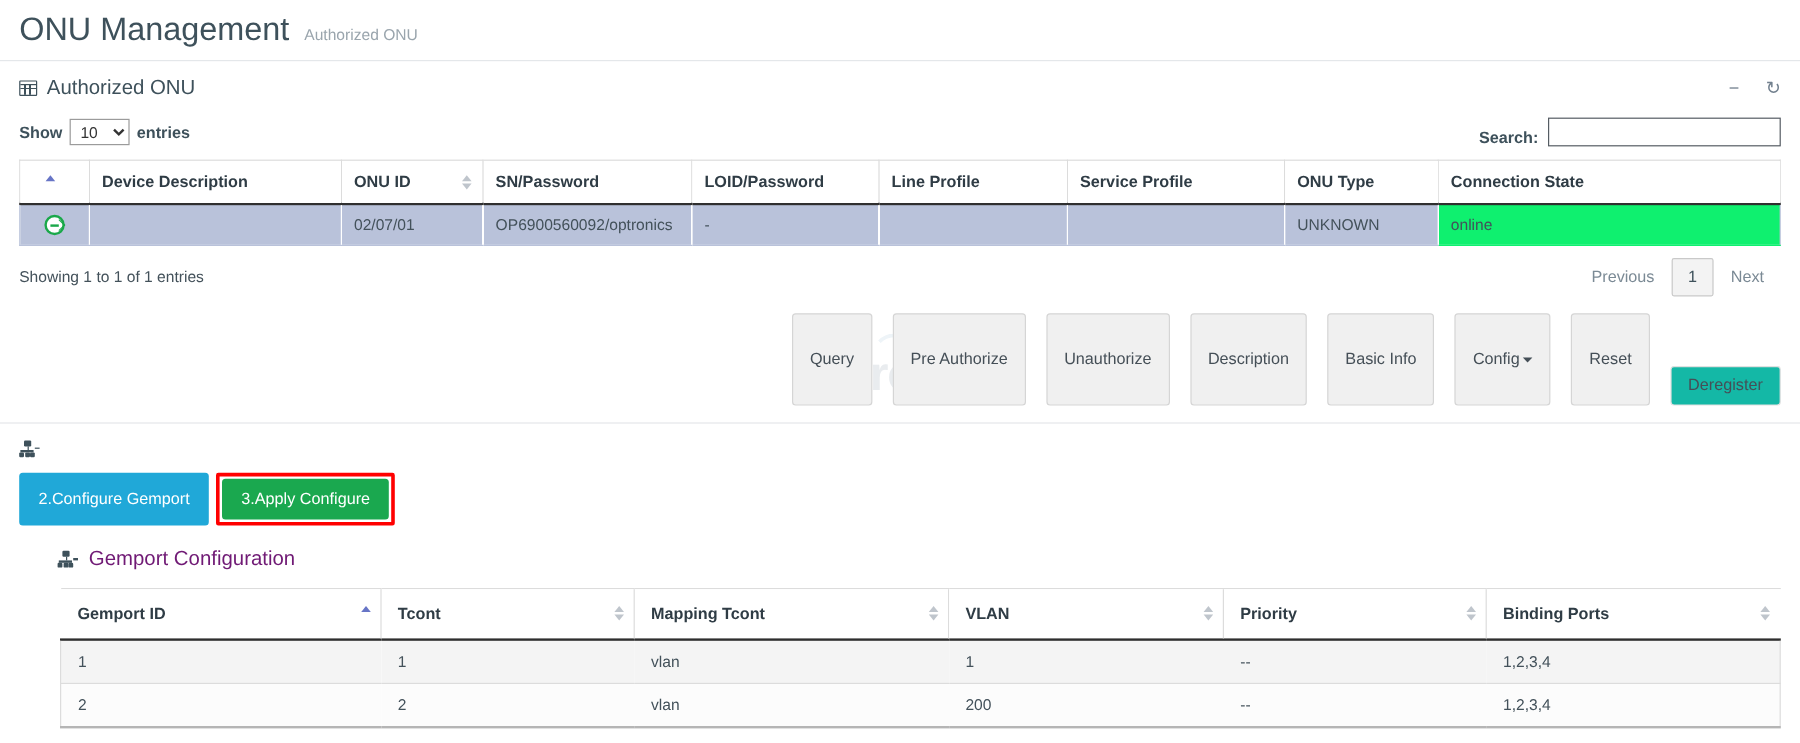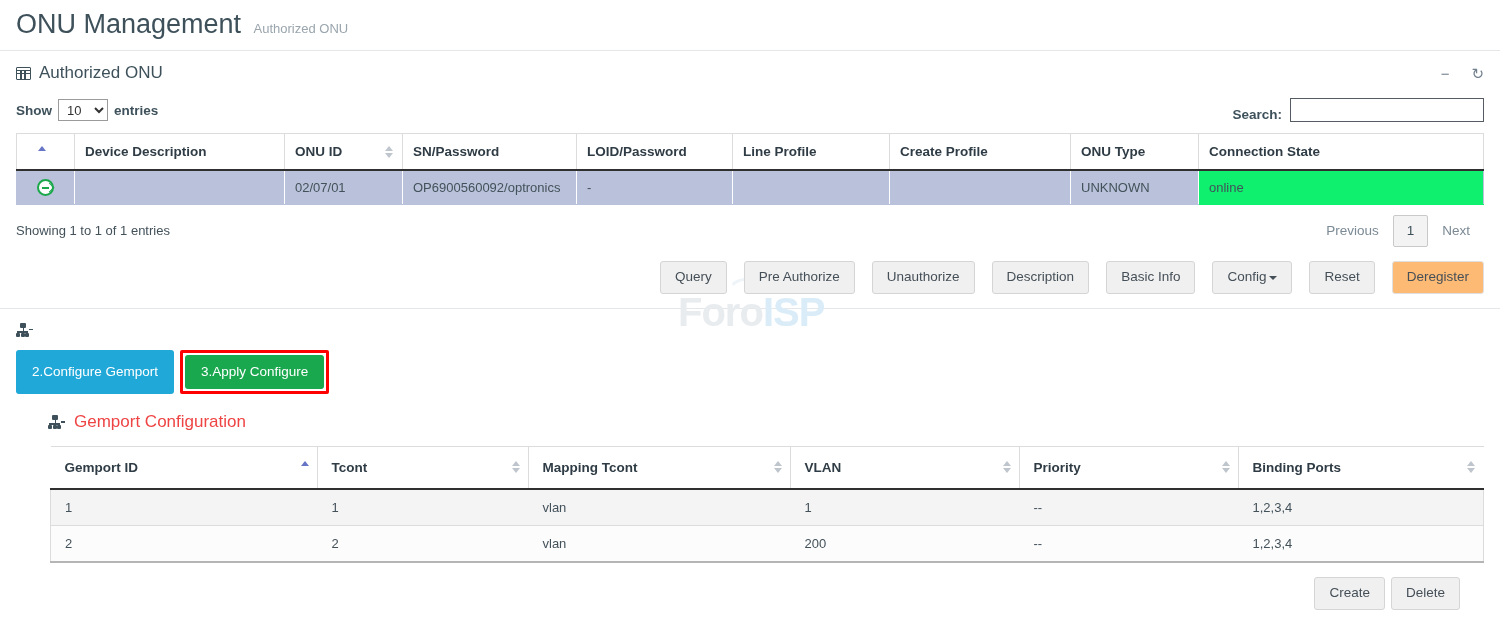--- a/index.html
+++ b/index.html
@@ -325,21 +325,21 @@
     font-size: 13.5px;
     color: #454f57;
     background: #f0f0f0;
     border: 1px solid #d5d5d5;
     border-radius: 3px;
     padding: 7px 14px;
     cursor: pointer;
     line-height: 1.25;
     white-space: nowrap;
   }
-  .btn.light { background: #fdba74; border-color: #e0e0e0; }
+  .btn.light { background: #14b8a6; border-color: #e0e0e0; margin-top: 44px; }
   .caret {
     display: inline-block;
     width: 0; height: 0;
     margin-left: 3px;
     border-left: 4px solid transparent;
     border-right: 4px solid transparent;
     border-top: 4px solid #454f57;
     vertical-align: middle;
   }
 
@@ -386,21 +386,21 @@
   .inner-card {
     margin: 18px 16px 0 26px;
     position: relative;
     z-index: 2;
   }
   .inner-head {
     display: flex;
     align-items: center;
     gap: 9px;
     font-size: 17px;
-    color: #ef4444;
+    color: #701a75;
     padding: 0 0 14px 22px;
   }
   table.dt.inner {
     width: calc(100% - 24px);
     margin: 0 0 0 24px;
   }
   table.dt.inner thead th { height: 42px; padding: 11px 14px; }
   table.dt.inner tbody td { height: 36px; padding: 10px 14px; border-left: none; border-right: none; }
   table.dt.inner tbody td:first-child { border-left: 1px solid #dcdcdc; }
   table.dt.inner tbody td:last-child { border-right: 1px solid #dcdcdc; }
@@ -482,21 +482,21 @@
               </span>
           </th>
           <th><span>Device Description</span></th>
           <th><span>ONU ID</span><span class="sort">
                 <i class="up"></i>
                 <i class="dn"></i>
               </span></th>
           <th><span>SN/Password</span></th>
           <th><span>LOID/Password</span></th>
           <th><span>Line Profile</span></th>
-          <th><span>Create Profile</span></th>
+          <th><span>Service Profile</span></th>
           <th><span>ONU Type</span></th>
           <th><span>Connection State</span></th>
         </tr>
       </thead>
       <tbody>
         <tr class="selected">
           <td class="cell-expand">
             <span class="expand-ico"></span>
           </td>
           <td></td>

